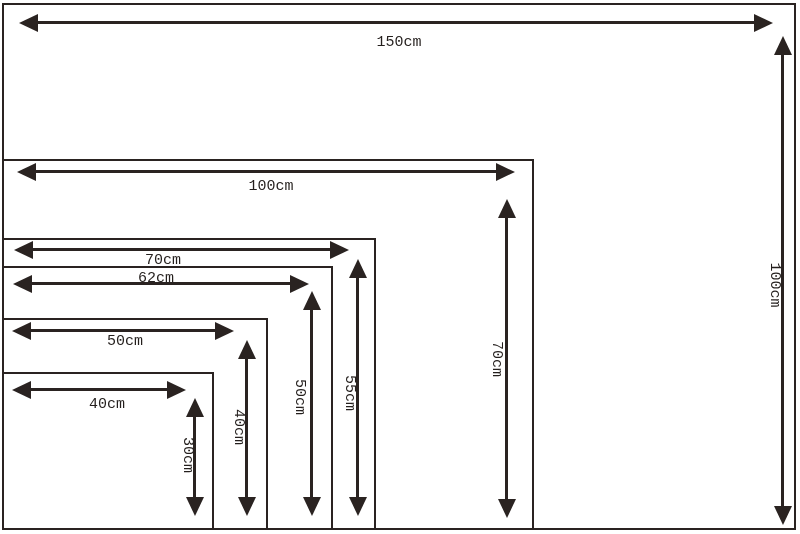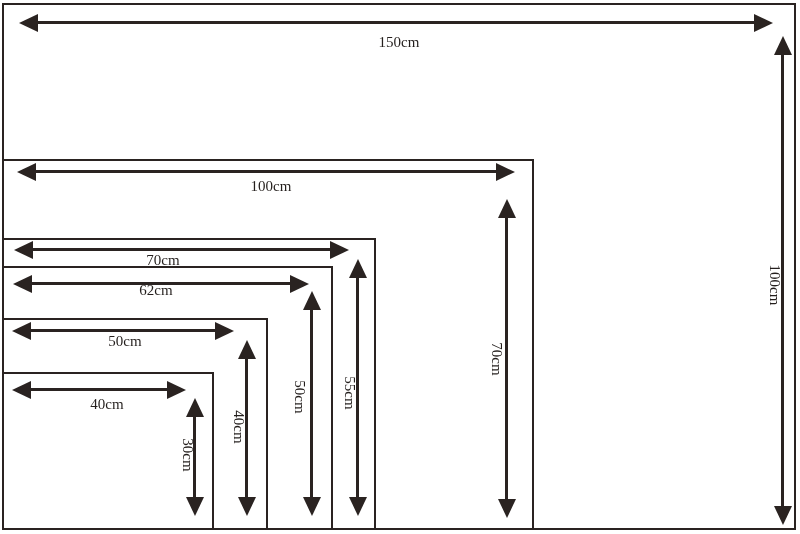--- a/index.html
+++ b/index.html
@@ -1,18 +1,18 @@
 <!DOCTYPE html>
 <html><head>
 <meta charset="utf-8">
 <style>
   html,body{margin:0;padding:0;background:#ffffff;}
   #canvas{
     position:relative;width:800px;height:534px;background:#ffffff;overflow:hidden;
-    font-family:Liberation Serif, serif;color:#241f1d;
+    font-family:Liberation Mono, monospace;color:#241f1d;
   }
   .rect{position:absolute;border:2px solid #2a2321;box-sizing:border-box;background:transparent;}
 
   
   .harrow{position:absolute;height:3px;background:#2a2321;}
   .harrow::before{content:"";position:absolute;right:100%;top:50%;margin-top:-9px;
     width:0;height:0;border-top:9px solid transparent;border-bottom:9px solid transparent;
     border-right:19px solid #2a2321;}
   .harrow::after{content:"";position:absolute;left:100%;top:50%;margin-top:-9px;
     width:0;height:0;border-top:9px solid transparent;border-bottom:9px solid transparent;
@@ -53,21 +53,21 @@
   <div class="varrow" style="left:781px;top:55px;height:451px;"></div>
   <div class="varrow" style="left:505px;top:218px;height:281px;"></div>
   <div class="varrow" style="left:356px;top:278px;height:219px;"></div>
   <div class="varrow" style="left:310px;top:310px;height:187px;"></div>
   <div class="varrow" style="left:245px;top:359px;height:138px;"></div>
   <div class="varrow" style="left:193px;top:417px;height:80px;"></div>
 
   <div class="dim-label" style="left:399px;top:42px;">150cm</div>
   <div class="dim-label" style="left:271px;top:186px;">100cm</div>
   <div class="dim-label" style="left:163px;top:260px;">70cm</div>
-  <div class="dim-label" style="left:156px;top:290px;">62cm</div>
+  <div class="dim-label" style="left:156px;top:278px;">62cm</div>
   <div class="dim-label" style="left:125px;top:341px;">50cm</div>
   <div class="dim-label" style="left:107px;top:404px;">40cm</div>
 
   <div class="dim-label rot" style="left:774px;top:285px;">100cm</div>
   <div class="dim-label rot" style="left:496px;top:359px;">70cm</div>
   <div class="dim-label rot" style="left:349px;top:393px;">55cm</div>
   <div class="dim-label rot" style="left:299px;top:397px;">50cm</div>
   <div class="dim-label rot" style="left:238px;top:427px;">40cm</div>
   <div class="dim-label rot" style="left:187px;top:455px;">30cm</div>
 

